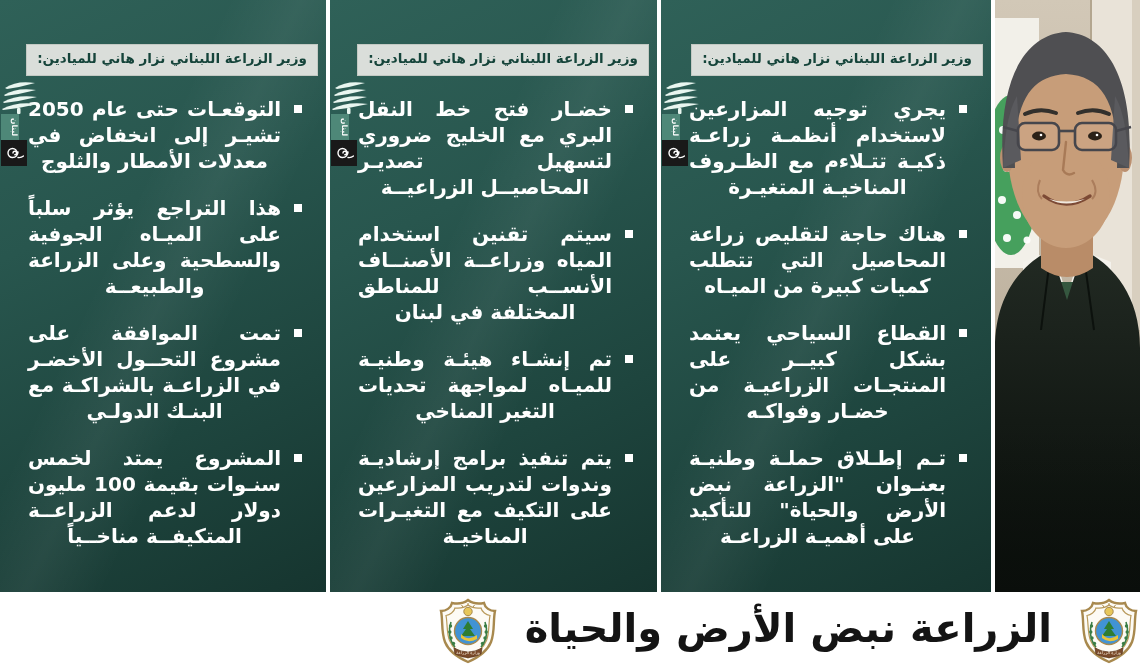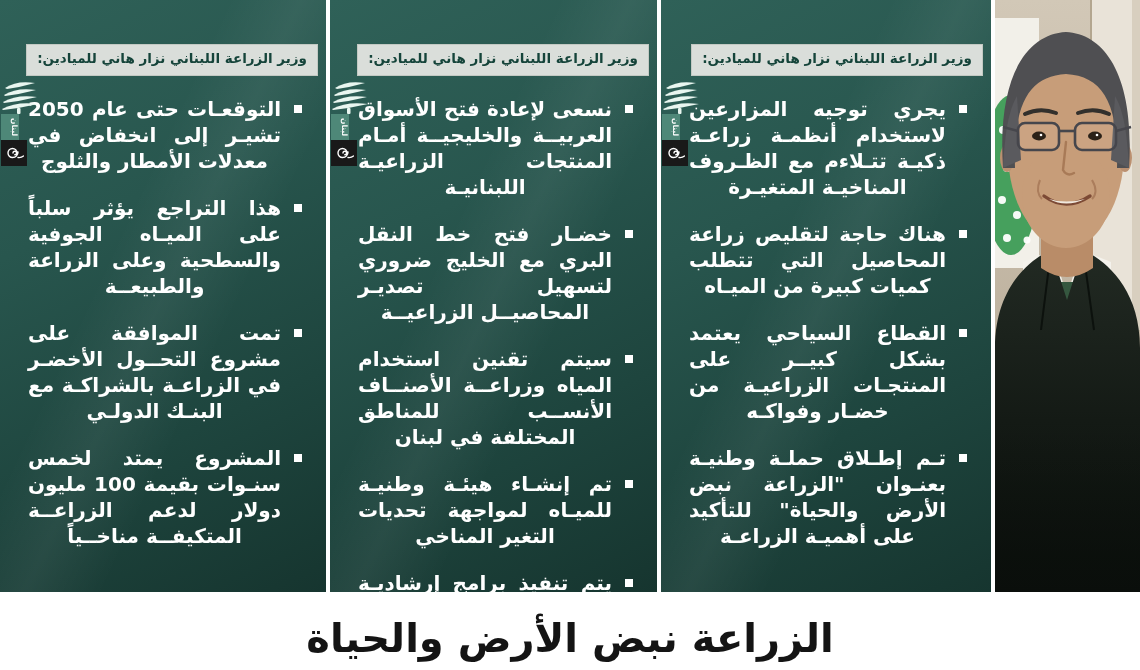--- a/index.html
+++ b/index.html
@@ -62,21 +62,21 @@
     display:flex; align-items:center; justify-content:center;
   }
 
   
   .photo { flex:0 0 145px; height:592px; position:relative; overflow:hidden; background:#cfc5b4; }
   .photo svg { display:block; }
 
   
   .footer {
     height:78px; background:#ffffff; direction:rtl;
-    display:flex; align-items:center; justify-content:flex-start; gap:26px;flex-direction:column;
+    display:flex; align-items:center; justify-content:flex-start; gap:26px;
   }
   .slogan {
     color:#141414; font-size:40px; font-weight:bold; line-height:1;
     padding-bottom:6px; white-space:nowrap;
   }
   .emblem { width:62px; height:66px; }
 </style>
 </head>
 <body>
 
@@ -128,21 +128,20 @@
         <div class="channel-box">
           <svg width="20" height="16" viewBox="0 0 20 16">
             <path d="M13 8 a4.5 4.5 0 1 0 -4.5 4.5 c3.5 0 5.5 -2.5 5.5 -5.5 M9 8 a1.8 1.8 0 1 1 1.8 1.8 M14 12.5 q3 0.5 5.5 -1.5" fill="none" stroke="#ffffff" stroke-width="1.4" stroke-linecap="round"></path>
           </svg>
         </div>
       </div>
       <div class="badge-row">
         <span class="badge">وزير الزراعة اللبناني نزار هاني للميادين:</span>
       </div>
       <ul class="bullets">
-        <li>نسعى لإعادة فتح الأسواق العربيــة والخليجيــة أمـام المنتجات الزراعيـة اللبنانيـة</li>
         <li>خضـار فتح خط النقل البري مع الخليج ضروري لتسهيل تصديـر المحاصيــل الزراعيــة</li>
         <li>سيتم تقنين استخدام المياه وزراعــة الأصنــاف الأنســب للمناطق المختلفة في لبنان</li>
         <li>تم إنشـاء هيئـة وطنيـة للميـاه لمواجهة تحديات التغير المناخي</li>
         <li>يتم تنفيذ برامج إرشاديـة وندوات لتدريب المزارعين على التكيف مع التغيـرات المناخيـة</li>
       </ul>
     </section>
 
     <section class="panel panel-r">
       <div class="side-strip">
         <svg class="cedar" width="37" height="34" viewBox="0 0 37 34">

